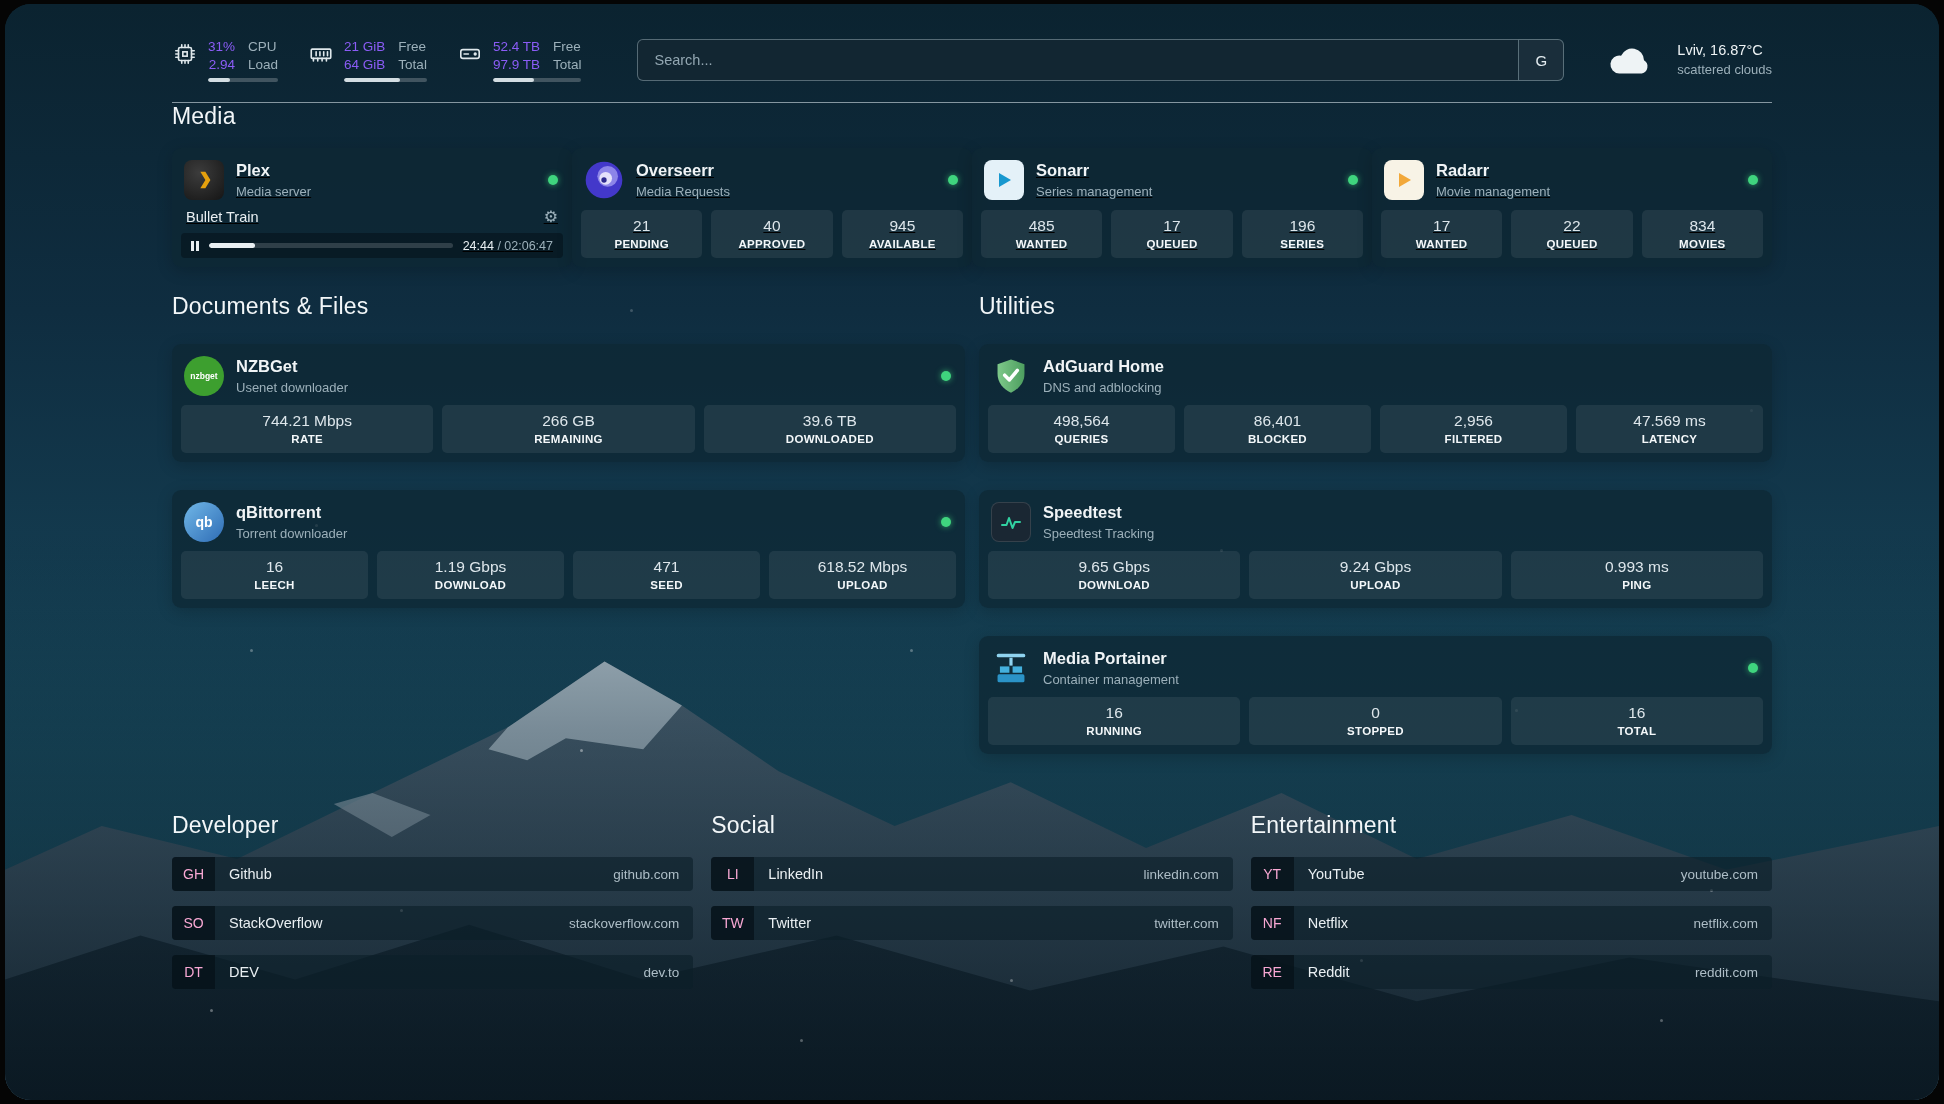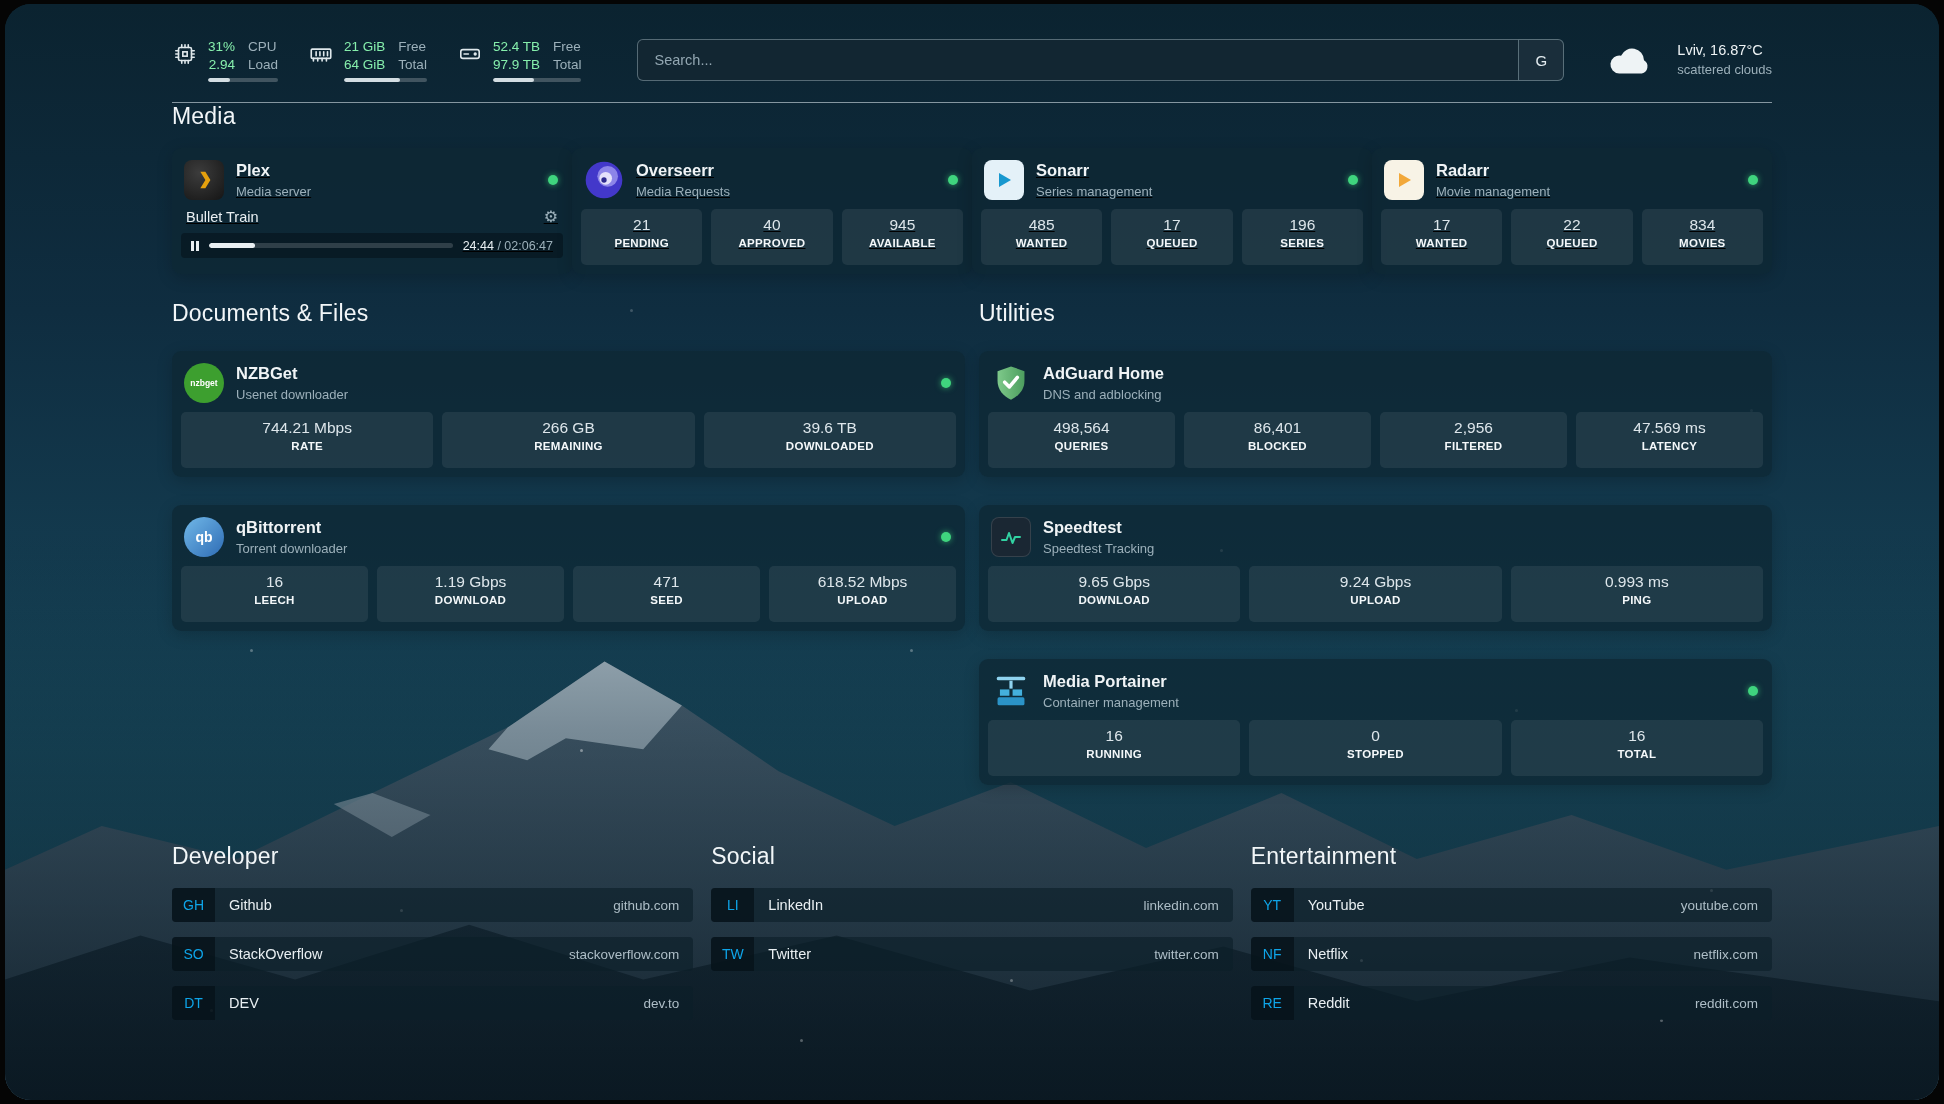--- a/index.html
+++ b/index.html
@@ -26,21 +26,21 @@
   
   .content { position:relative; z-index:1; padding:0 167px; }
 
   .topbar { display:flex; align-items:center; padding-top:34px; }
   .resources { display:flex; gap:30px; align-items:flex-start; }
   .res { display:flex; gap:10px; }
   .res-icon { margin-top:3px; flex:none; }
   .res-body { display:flex; flex-direction:column; }
   .res-cols { display:flex; gap:13px; font-size:13.5px; line-height:1.3; }
   .res-col { display:flex; flex-direction:column; }
-  .res-col.nums { align-items:flex-end; color:#86efac; }
+  .res-col.nums { align-items:flex-end; color:#8b5cf6; }
   .res-col.labs { align-items:flex-start; color:#9cb0ba; }
   .res-bar { height:4px; margin-top:5px; background:rgba(255,255,255,.22); border-radius:2px; overflow:hidden; }
   .res-fill { height:100%; background:#d3dde2; border-radius:2px; }
 
   .searchwrap { flex:1; display:flex; margin:0 44px 0 56px; }
   .search-input { flex:1; height:42px; background:rgba(20,39,50,.78); border:1px solid rgba(168,190,200,.45); border-right:none;
     border-radius:6px 0 0 6px; color:#e9eff2; padding:0 16px; font-size:14.5px; outline:none; font-family:"Liberation Sans", sans-serif; }
   .search-input::placeholder { color:#93a7b2; }
   .search-btn { width:46px; height:42px; background:rgba(28,48,60,.9); border:1px solid rgba(168,190,200,.45); border-radius:0 6px 6px 0;
     color:#e4ecf0; font-size:15px; display:flex; align-items:center; justify-content:center; cursor:pointer; }
@@ -64,21 +64,21 @@
   .card-head { display:flex; align-items:center; gap:12px; padding:3px 5px 9px 3px; }
   .app-icon { width:40px; height:40px; flex:0 0 40px; display:flex; align-items:center; justify-content:center; border-radius:8px; }
   .head-text { display:flex; flex-direction:column; }
   .app-name { font-size:16.5px; font-weight:600; color:#f0f4f6; line-height:1.2; }
   .app-desc { font-size:13px; color:#9cb0ba; margin-top:3px; }
   .dot { width:10px; height:10px; border-radius:50%; background:#3fd47e; margin-left:auto; box-shadow:0 0 6px rgba(63,212,126,.7); flex:none; }
 
   .stats { display:grid; gap:9px; margin-top:auto; }
   .stats.c3 { grid-template-columns:repeat(3,1fr); }
   .stats.c4 { grid-template-columns:repeat(4,1fr); }
-  .stat { background:rgba(255,255,255,.075); border-radius:5px; padding:7px 4px 16px; text-align:center; }
+  .stat { background:rgba(255,255,255,.075); border-radius:5px; padding:7px 4px 8px; text-align:center; }
   .stat-value { font-size:15.5px; color:#dde6eb; }
   .stat-label { font-size:11.5px; font-weight:700; color:#f4f8fa; margin-top:3px; letter-spacing:.3px; }
 
   
   .plex-now { display:flex; align-items:center; padding:0 5px 8px 5px; }
   .plex-title { font-size:14.5px; color:#e9eff2; }
   .gear { margin-left:auto; color:#9cb0ba; font-size:16px; cursor:pointer; line-height:1; }
   .plex-strip { display:flex; align-items:center; height:25px; background:rgba(5,16,24,.55); border-radius:4px; padding:0 10px; gap:10px; }
   .pause { display:flex; gap:2.5px; }
   .pause span { width:2.5px; height:10px; background:#e9eff2; display:block; }
@@ -99,21 +99,21 @@
   .ic-filebrowser { background:linear-gradient(135deg,#4aa3d8,#2a7cb4); }
   .ic-adguard { background:transparent; }
   .ic-speedtest { background:#1a2733; border:1px solid rgba(255,255,255,.12); }
   .ic-portainer { background:transparent; }
 
   
   .bm-grid { display:grid; grid-template-columns:repeat(3,1fr); gap:18px; margin-top:58px; padding-bottom:50px; }
   .bm-rows { display:flex; flex-direction:column; gap:15px; }
   .bm-row { display:flex; align-items:center; height:34px; background:rgba(12,30,41,.62); border-radius:4px; overflow:hidden; cursor:pointer; }
   .bm-abbr { width:43px; align-self:stretch; background:rgba(6,16,24,.72); display:flex; align-items:center; justify-content:center;
-    font-size:14px; color:#0ea5e9; flex:none; }
+    font-size:14px; color:#f9a8d4; flex:none; }
   .bm-name { margin-left:14px; font-size:14.5px; color:#e9eff2; }
   .bm-url { margin-left:auto; margin-right:14px; font-size:13.5px; color:#aebec7; }
 </style>
 </head>
 <body>
 
 <div class="screen">
   <div class="bg sky"></div>
   <div class="bg m-far"></div>
   <div class="bg m-snow"></div>

